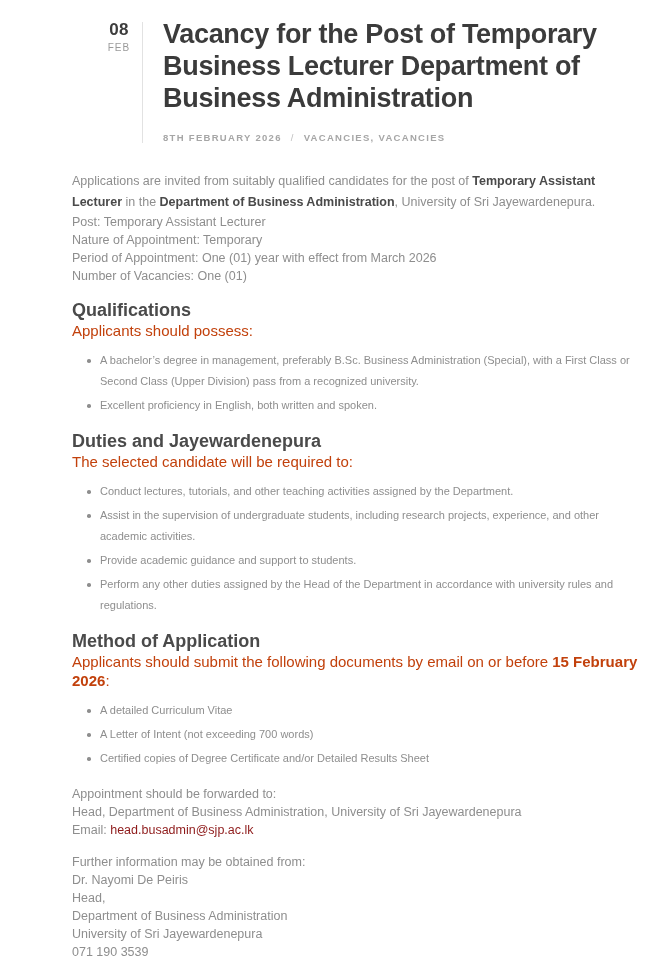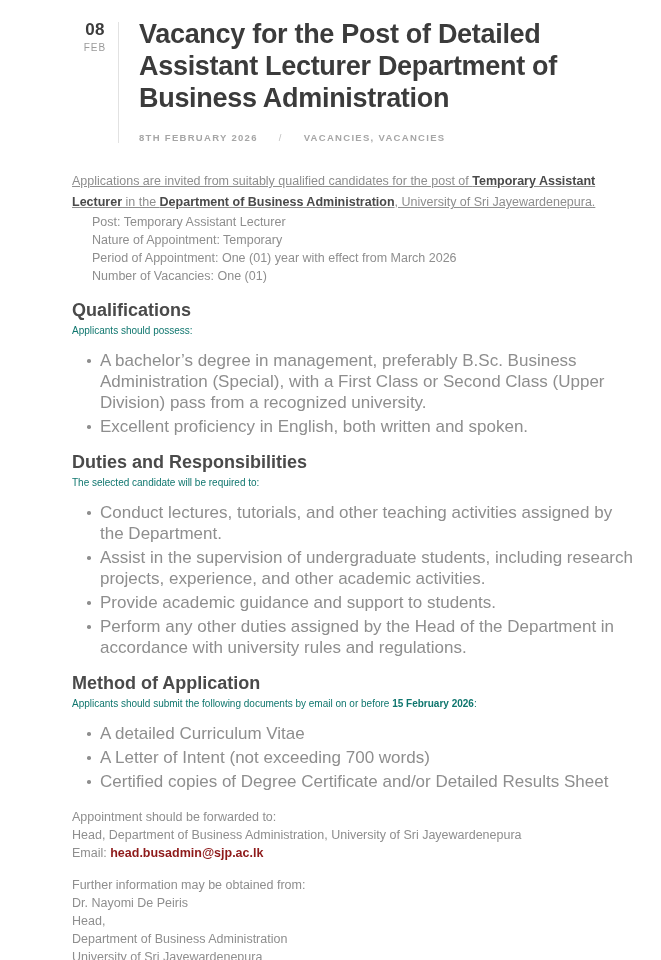--- a/index.html
+++ b/index.html
@@ -22,20 +22,21 @@
     width: 661px;
     padding: 0;
     position: relative;
   }
 
   
   .post-header {
     display: flex;
     align-items: flex-start;
     padding: 18px 22px 0 72px;
+    margin-left: 24px;
   }
   .date-badge {
     width: 46px;
     flex: 0 0 46px;
     text-align: center;
     padding-top: 2px;
     user-select: none;
   }
   .date-day {
     display: block;
@@ -79,21 +80,21 @@
   }
   .post-meta {
     margin-top: 18px;
     font-size: 9.5px;
     letter-spacing: 1.3px;
     font-weight: bold;
     color: #a6a6a6;
     text-transform: uppercase;
     display: flex;
     align-items: center;
-    gap: 12px;
+    gap: 0;
   }
   .post-meta .sep {
     margin: 0 9px;
     color: #bdbdbd;
     font-weight: normal;
   }
   .post-meta a {
     color: #a6a6a6;
     text-decoration: none;
   }
@@ -107,76 +108,75 @@
   .post-body ul {
     margin: 0;
   }
   .para {
     font-size: 12.5px;
     line-height: 21px;
     color: #8e8e8e;
     max-width: 568px;
     margin-bottom: 16px;
     font-weight: normal;
-    text-decoration: underline;
   }
   .para b, .para strong {
     color: #4a4a4a;
     font-weight: bold;
   }
   .lines {
     font-size: 12.5px;
     line-height: 18px;
     color: #8e8e8e;
     margin-bottom: 16px;
   }
-  .lines div { white-space: nowrap; margin-left: 20px; }
+  .lines div { white-space: nowrap; }
 
   .section-heading {
     font-size: 18px;
     line-height: 19px;
     font-weight: bold;
     color: #4a4a4a;
     margin: 0 0 1px 0;
   }
   .lead {
-    font-size: 10px;
+    font-size: 15px;
     line-height: 19px;
-    color: #0f766e;
+    color: #c2410c;
     margin: 0 0 10px 0;
   }
 
   ul.bullets {
     list-style: none;
     padding: 0;
     margin: 0 0 16px 0;
     max-width: 580px;
   }
   ul.bullets li {
     position: relative;
     padding-left: 28px;
-    font-size: 17px;
+    font-size: 11px;
     line-height: 21px;
     color: #8e8e8e;
     margin-bottom: 3px;
   }
   ul.bullets li:before {
     content: "";
     position: absolute;
     left: 15px;
     top: 9px;
     width: 3.5px;
     height: 3.5px;
     border-radius: 50%;
     background: #8e8e8e;
   }
 
   .email-link {
     color: #8e1a1a;
-    font-weight: bold;
+    font-weight: normal;
     text-decoration: none;
     text-align: center;
   }
 
   .contact-block {
     font-size: 12.5px;
     line-height: 18px;
     color: #8e8e8e;
   }
   .contact-block div { white-space: nowrap; }
@@ -190,21 +190,21 @@
   <div class="post-header">
 
     <div class="date-badge">
       <span class="date-day">08</span>
       <span class="date-month">FEB</span>
     </div>
 
     <div class="header-divider"></div>
 
     <div class="header-main">
-      <h1 class="post-title">Vacancy for the Post of Detailed Assistant Lecturer Department of Business Administration</h1>
+      <h1 class="post-title">Vacancy for the Post of Temporary Business Lecturer Department of Business Administration</h1>
 
       <div class="post-meta">
         <span>8TH FEBRUARY 2026</span>
         <span class="sep">/</span>
         <a href="#">VACANCIES, VACANCIES</a>
       </div>
     </div>
   </div>
 
   <div class="post-body">
@@ -218,21 +218,21 @@
       <div>Number of Vacancies: One (01)</div>
     </div>
 
     <div class="section-heading">Qualifications</div>
     <div class="lead">Applicants should possess:</div>
     <ul class="bullets">
       <li>A bachelor’s degree in management, preferably B.Sc. Business Administration (Special), with a First Class or Second Class (Upper Division) pass from a recognized university.</li>
       <li>Excellent proficiency in English, both written and spoken.</li>
     </ul>
 
-    <div class="section-heading">Duties and Responsibilities</div>
+    <div class="section-heading">Duties and Jayewardenepura</div>
     <div class="lead">The selected candidate will be required to:</div>
     <ul class="bullets">
       <li>Conduct lectures, tutorials, and other teaching activities assigned by the Department.</li>
       <li>Assist in the supervision of undergraduate students, including research projects, experience, and other academic activities.</li>
       <li>Provide academic guidance and support to students.</li>
       <li>Perform any other duties assigned by the Head of the Department in accordance with university rules and regulations.</li>
     </ul>
 
     <div class="section-heading">Method of Application</div>
     <div class="lead"><span>Applicants should submit the following documents by email on or before </span><b>15 February 2026</b><span>:</span></div>

